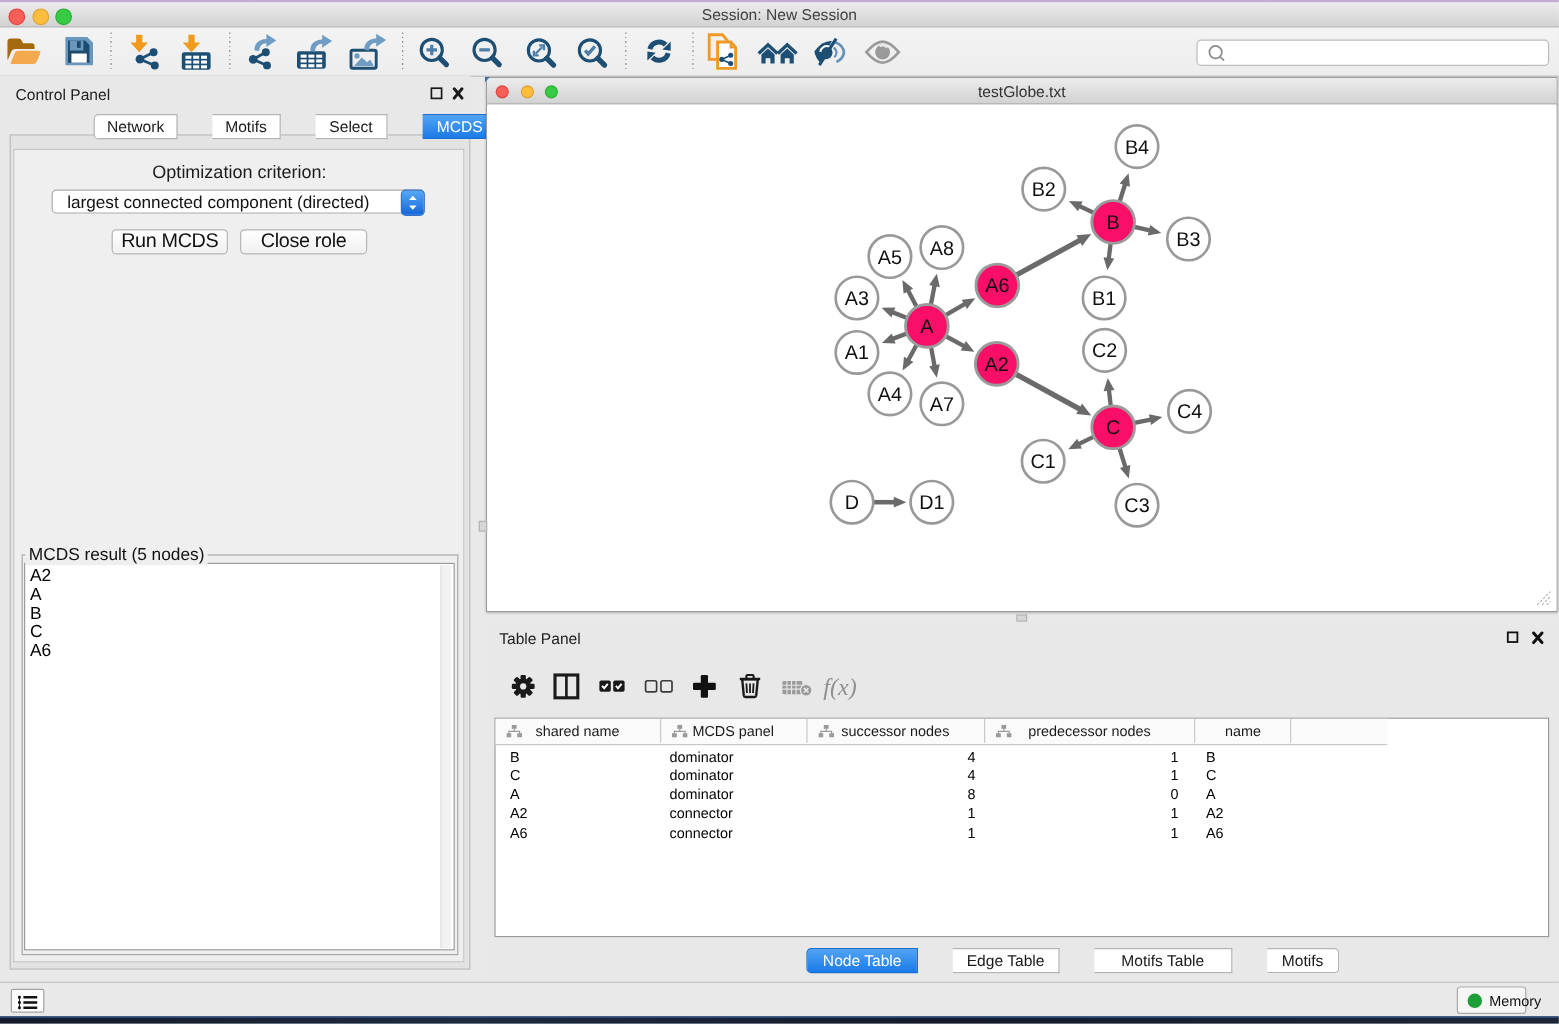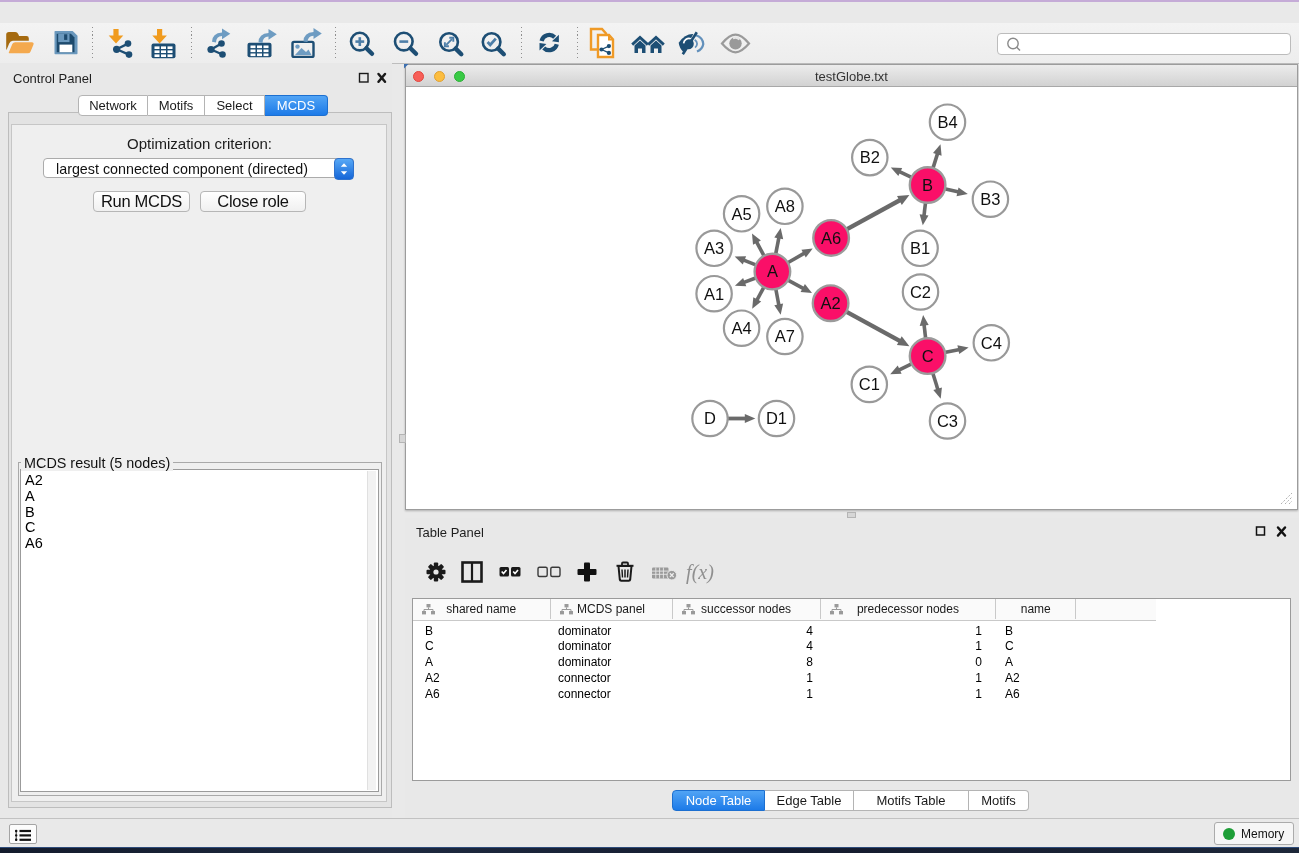--- a/index.html
+++ b/index.html
@@ -16,21 +16,21 @@
   .tl.g{background:#39ca45;border:1px solid #2ab036;}
   #titlebar .title{position:absolute;width:100%;top:3px;text-align:center;font-size:13px;color:#404040;}
   
   #toolbar{left:0;top:23px;width:1299px;height:40px;background:linear-gradient(#f3f3f3,#ededed);border-bottom:1px solid #bdbdbd;}
   .sep{position:absolute;top:4px;height:33px;width:1px;background:repeating-linear-gradient(to bottom,#8f8f8f 0 1.2px,transparent 1.2px 3.7px);}
   #search{position:absolute;left:997px;top:10px;width:292px;height:20px;border:1px solid #bcbcbc;border-radius:4px;background:#fff;}
   
   #cpanel{left:0;top:63px;width:392px;height:755px;background:#e8e8e8;}
   #cpTitle{left:13px;top:71px;font-size:13px;color:#1e1e1e;}
   
-  .tabrow{position:absolute;display:flex;}
+  .tabrow{position:absolute;display:flex;gap:29px;}
   .tab{height:21px;line-height:20px;background:#fff;border:1px solid #b4b4b4;border-left:none;font-size:13px;color:#1a1a1a;text-align:center;box-sizing:border-box;}
   .tab.first{border-left:1px solid #b4b4b4;border-radius:4px 0 0 4px;}
   .tab.last{border-radius:0 4px 4px 0;}
   .tab.sel{background:linear-gradient(#51a4f5,#1c7ae8);color:#fff;border-color:#1c6fd0;}
   #cpOuter{left:8px;top:112px;width:384px;height:696px;background:#e3e3e3;border:1px solid #bdbdbd;box-sizing:border-box;}
   #cpInner{left:11px;top:124px;width:376px;height:678px;background:#efefef;border:1px solid #c6c6c6;box-sizing:border-box;}
   #optLabel{left:0;top:135px;width:399px;text-align:center;font-size:15px;color:#1c1c1c;}
   #combo{left:43px;top:158px;width:311px;height:20px;background:#fff;border:1px solid #ababab;border-radius:4px;box-sizing:border-box;}
   #combo .txt{position:absolute;left:12px;top:1.5px;font-size:14.3px;color:#111;}
   #combo .step{position:absolute;right:-1px;top:-1px;width:18px;height:20px;border-radius:4px;background:linear-gradient(#57a8f6,#1566d8);border:1px solid #2f72cd;}
@@ -51,26 +51,32 @@
   #tpTitle{left:416px;top:525px;font-size:13px;color:#1e1e1e;}
   #ttoolbar{left:419px;top:556px;width:860px;height:32px;}
   #tblbox{left:412px;top:598px;width:879px;height:183px;background:#fff;border:1px solid #9b9b9b;box-sizing:border-box;}
   .thead{position:absolute;left:0;top:0;height:21px;background:#fafafa;border-bottom:1px solid #c9c9c9;}
   .thcell{position:absolute;top:0;height:20px;border-right:1px solid #c9c9c9;font-size:12px;color:#1a1a1a;text-align:center;line-height:20px;}
   .trow{position:absolute;font-size:12px;color:#000;}
   
   #statusbar{left:0;top:818px;width:1299px;height:30px;background:#e9e9e9;border-top:1px solid #c2c2c2;}
   #deskBot{left:0;top:847px;width:1299px;height:6px;background:linear-gradient(#2e4c7b 0 1px,transparent 1px),linear-gradient(90deg,#131b2c,#1e2a40 30%,#141b2e 60%,#1d2739);}
   #listBtn{left:9px;top:824px;width:28px;height:20px;border:1px solid #a4a4a4;border-radius:2px;background:#fcfcfc;box-sizing:border-box;}
-  #memBtn{left:1214px;top:822px;width:80px;height:23px;border:1px solid #ababab;border-radius:3px;background:#f6f6f6;box-sizing:border-box;font-size:12px;color:#111;}
+  #memBtn{left:1214px;top:822px;width:58px;height:23px;border:1px solid #ababab;border-radius:3px;background:#f6f6f6;box-sizing:border-box;font-size:12px;color:#111;}
 </style>
 </head>
 <body>
 <div id="app">
   <div class="abs" id="deskTop"></div>
+  <div class="abs" id="titlebar">
+    <div class="tl r" style="left:7px;"></div>
+    <div class="tl y" style="left:27px;"></div>
+    <div class="tl g" style="left:46px;"></div>
+    <div class="title">Session: New Session</div>
+  </div>
   <div class="abs" id="toolbar">
     <svg width="999" height="40" style="position:absolute;left:0;top:0">
 <defs>
  <g id="mag">
             <circle cx="0" cy="0" r="8.8" fill="none" stroke="#1d4e74" stroke-width="2.6"></circle>
             <line x1="6.6" y1="6.6" x2="12.2" y2="12.2" stroke="#1d4e74" stroke-width="4.4" stroke-linecap="round"></line>
           </g>
  <g id="oarrow">
             <path d="M-2.6 -14.6 h5.2 v6.6 h4.7 L0 0 L-7.3 -8 h4.7 Z" fill="#f09b1e"></path>
           </g>

